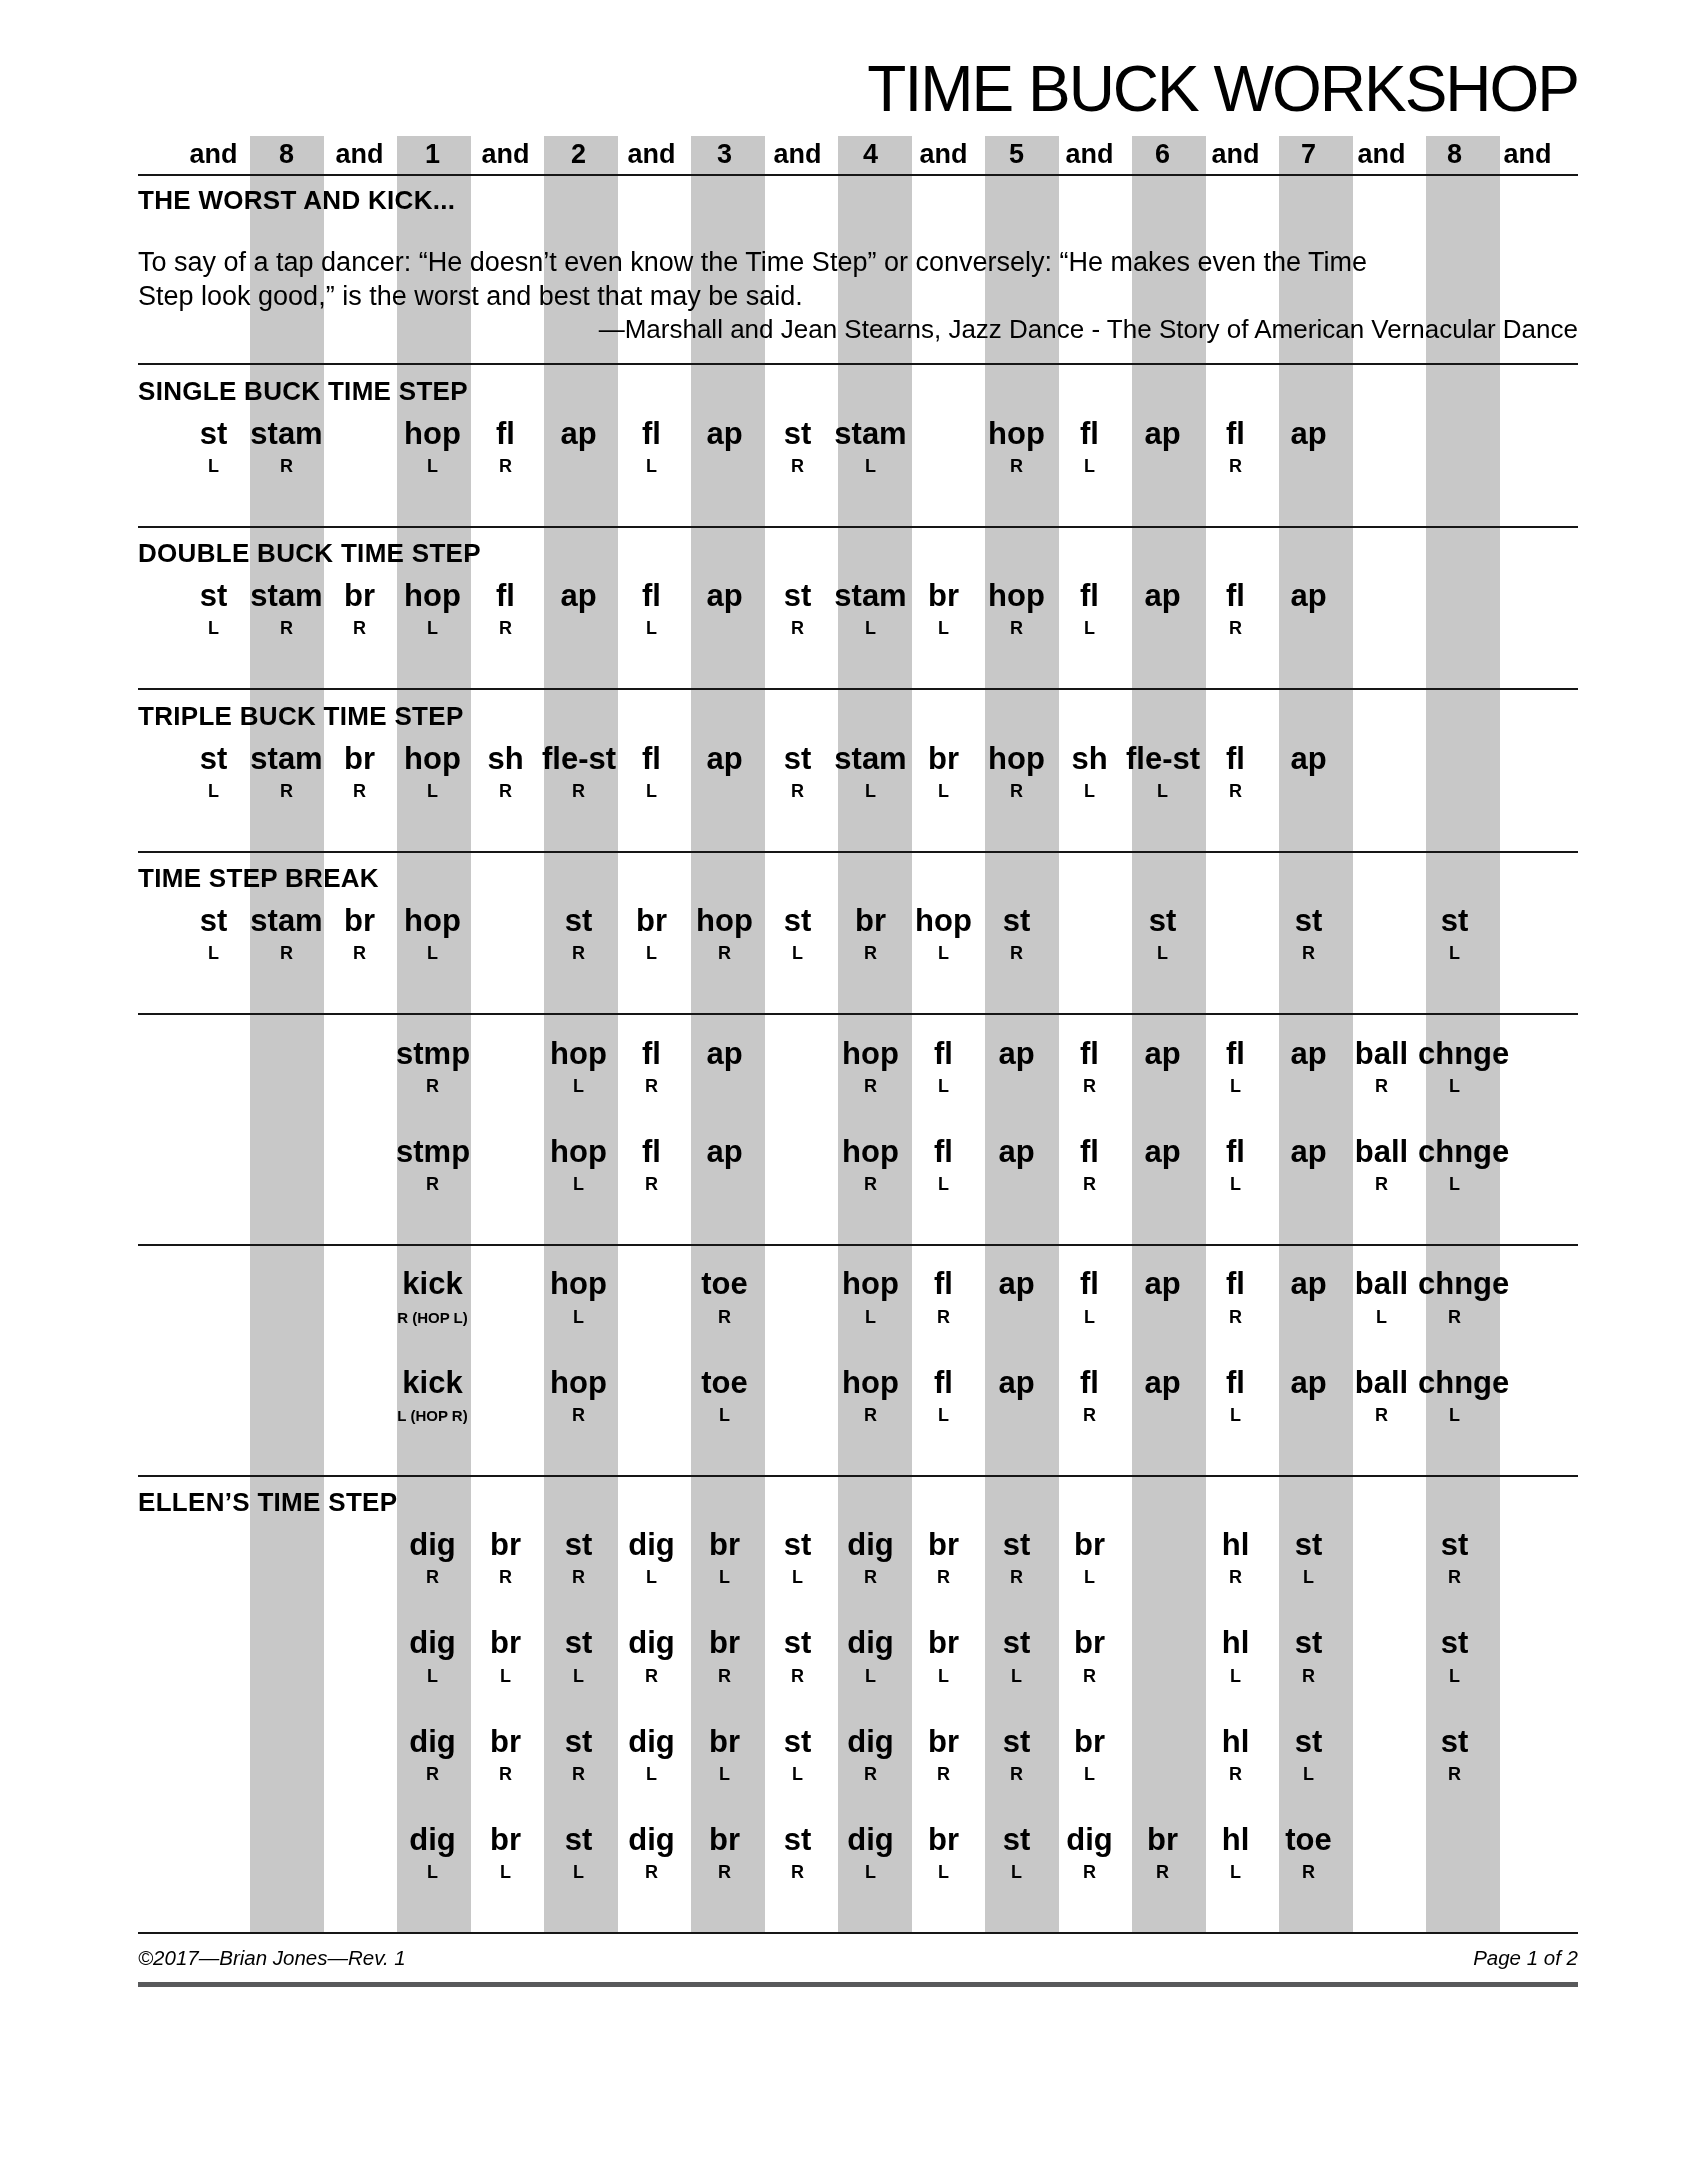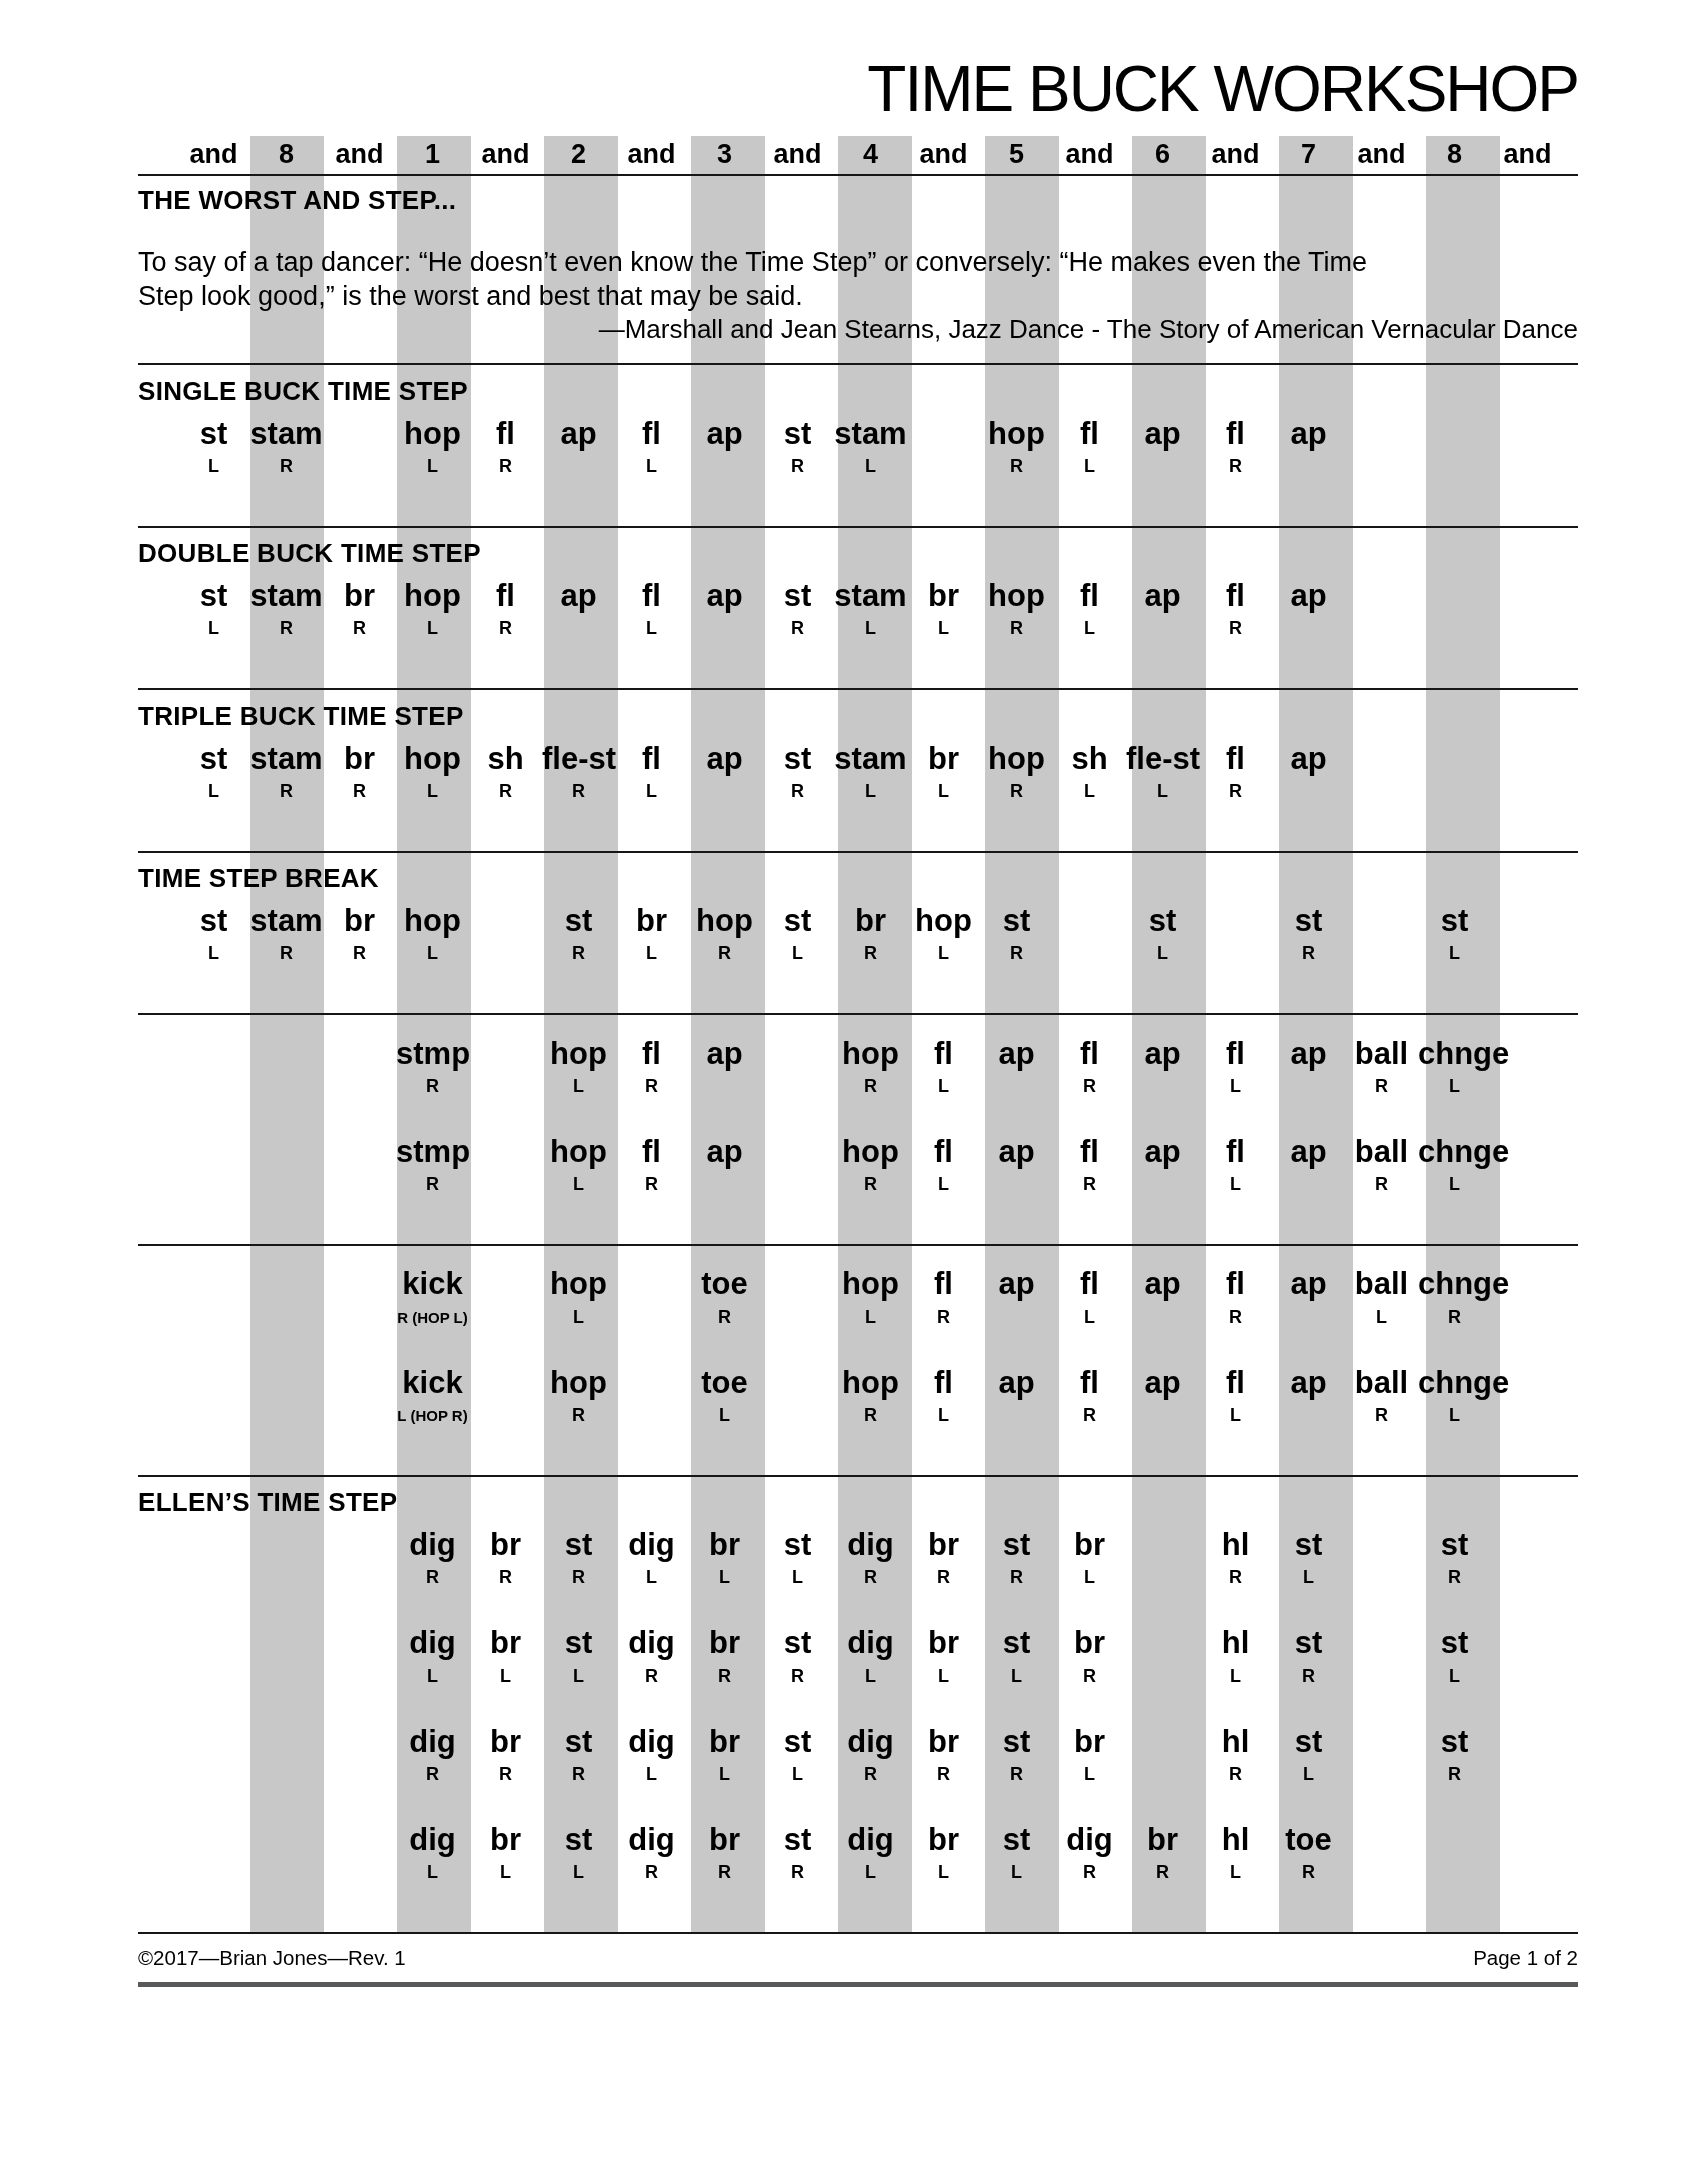--- a/index.html
+++ b/index.html
@@ -46,21 +46,21 @@
   .section-heading { font-size:26px; font-weight:700; letter-spacing:0.3px; line-height:30px; }
   .steps-row { margin-top:10.6px; }
   .steps-row + .steps-row { margin-top:38px; }
   .step-cell { text-align:center; }
   .step-name { font-size:31px; line-height:34px; white-space:nowrap; }
   .step-foot { font-size:18px; line-height:21px; margin-top:5.3px; min-height:21px; white-space:nowrap; }
   .step-foot.small { font-size:15px; }
 
   .footer {
     display:flex; justify-content:space-between;
-    margin-top:10.6px; font-size:20.5px; line-height:25px;
+    margin-top:10.6px; font-size:20.5px; line-height:25px;font-style:italic;
   }
   .footer-rule { height:5.3px; background:#58595b; margin-top:12px; }
 </style>
 </head>
 <body>
 
 <div class="content">
 
   <div class="page-title">TIME BUCK WORKSHOP</div>
 
@@ -84,21 +84,21 @@
           <div class="count-cell" style="grid-column: 14;">6</div>
           <div class="count-cell" style="grid-column: 15;">and</div>
           <div class="count-cell" style="grid-column: 16;">7</div>
           <div class="count-cell" style="grid-column: 17;">and</div>
           <div class="count-cell" style="grid-column: 18;">8</div>
           <div class="count-cell" style="grid-column: 19;">and</div>
         </div>
     </div>
 
     <div class="intro">
-      <div class="intro-heading">THE WORST AND STEP...</div>
+      <div class="intro-heading">THE WORST AND KICK...</div>
       <div class="quote">To say of a tap dancer: “He doesn’t even know the Time Step” or conversely: “He makes even the Time
 Step look good,” is the worst and best that may be said.</div>
       <div class="attribution">
         <span>—Marshall and Jean Stearns, </span><span class="book">Jazz Dance - The Story of American Vernacular Dance</span>
       </div>
     </div>
 
     <div id="sections">
         <div class="section">
           <div class="section-heading">SINGLE BUCK TIME STEP</div>

